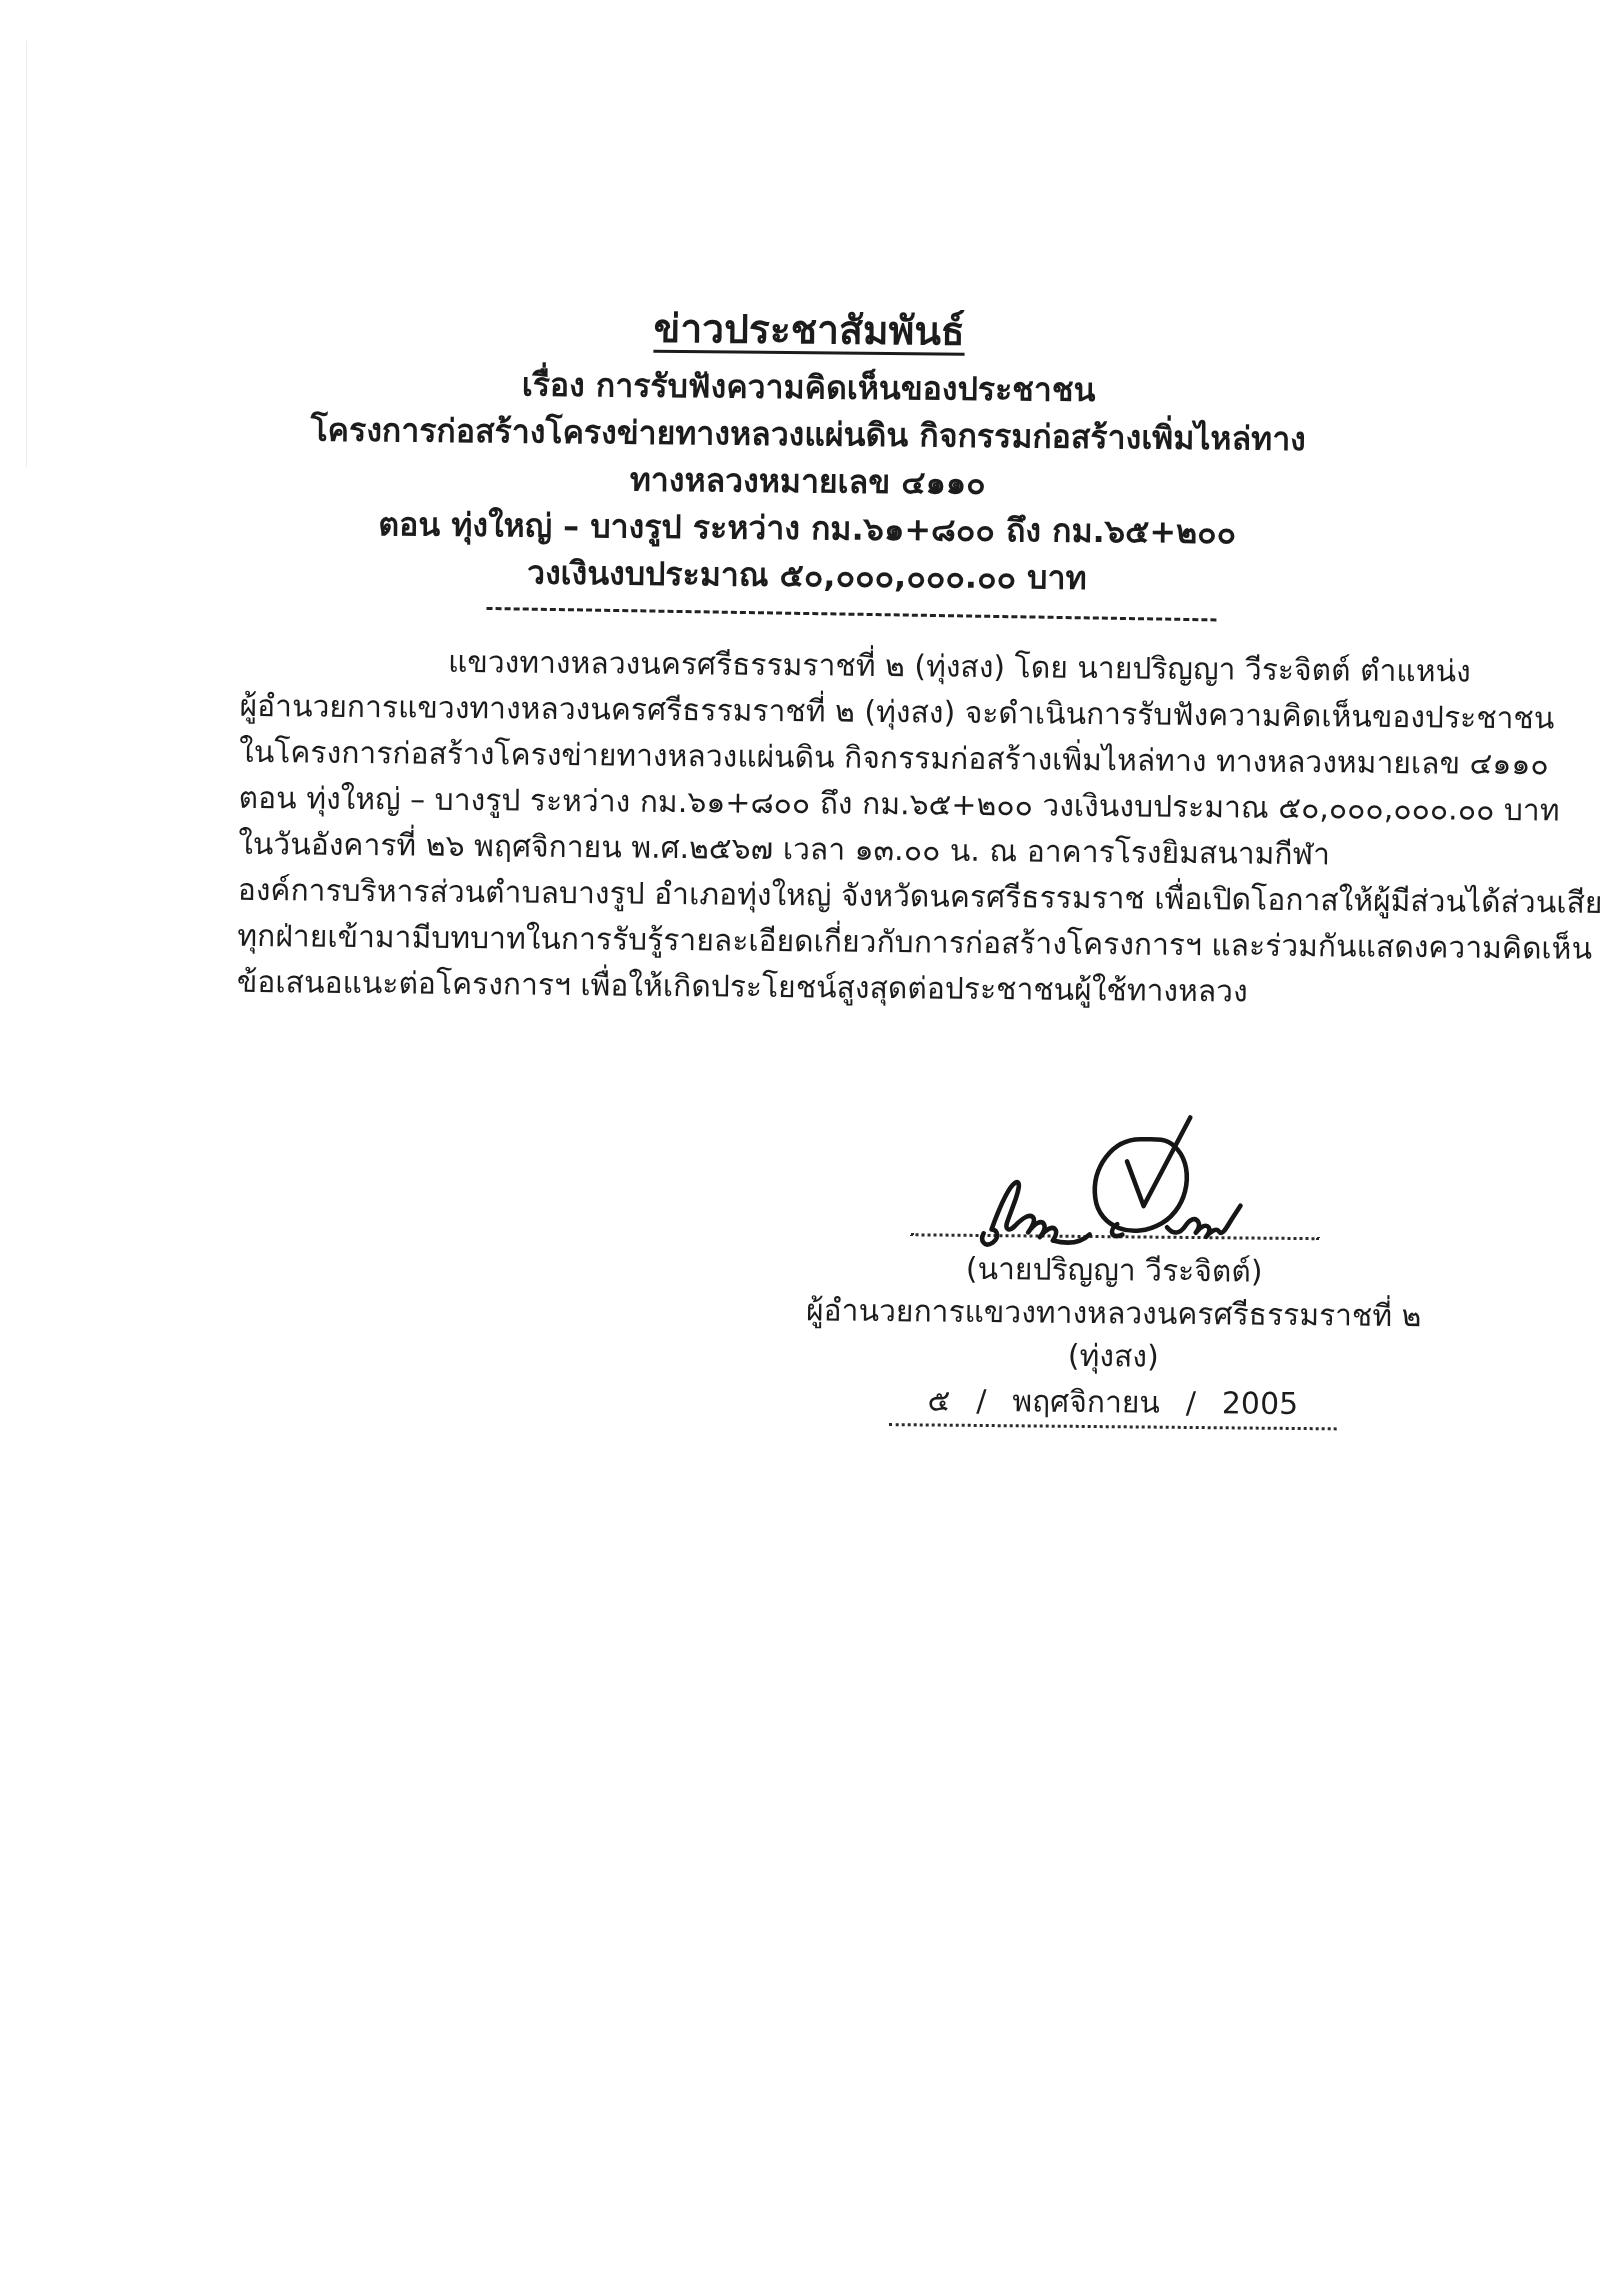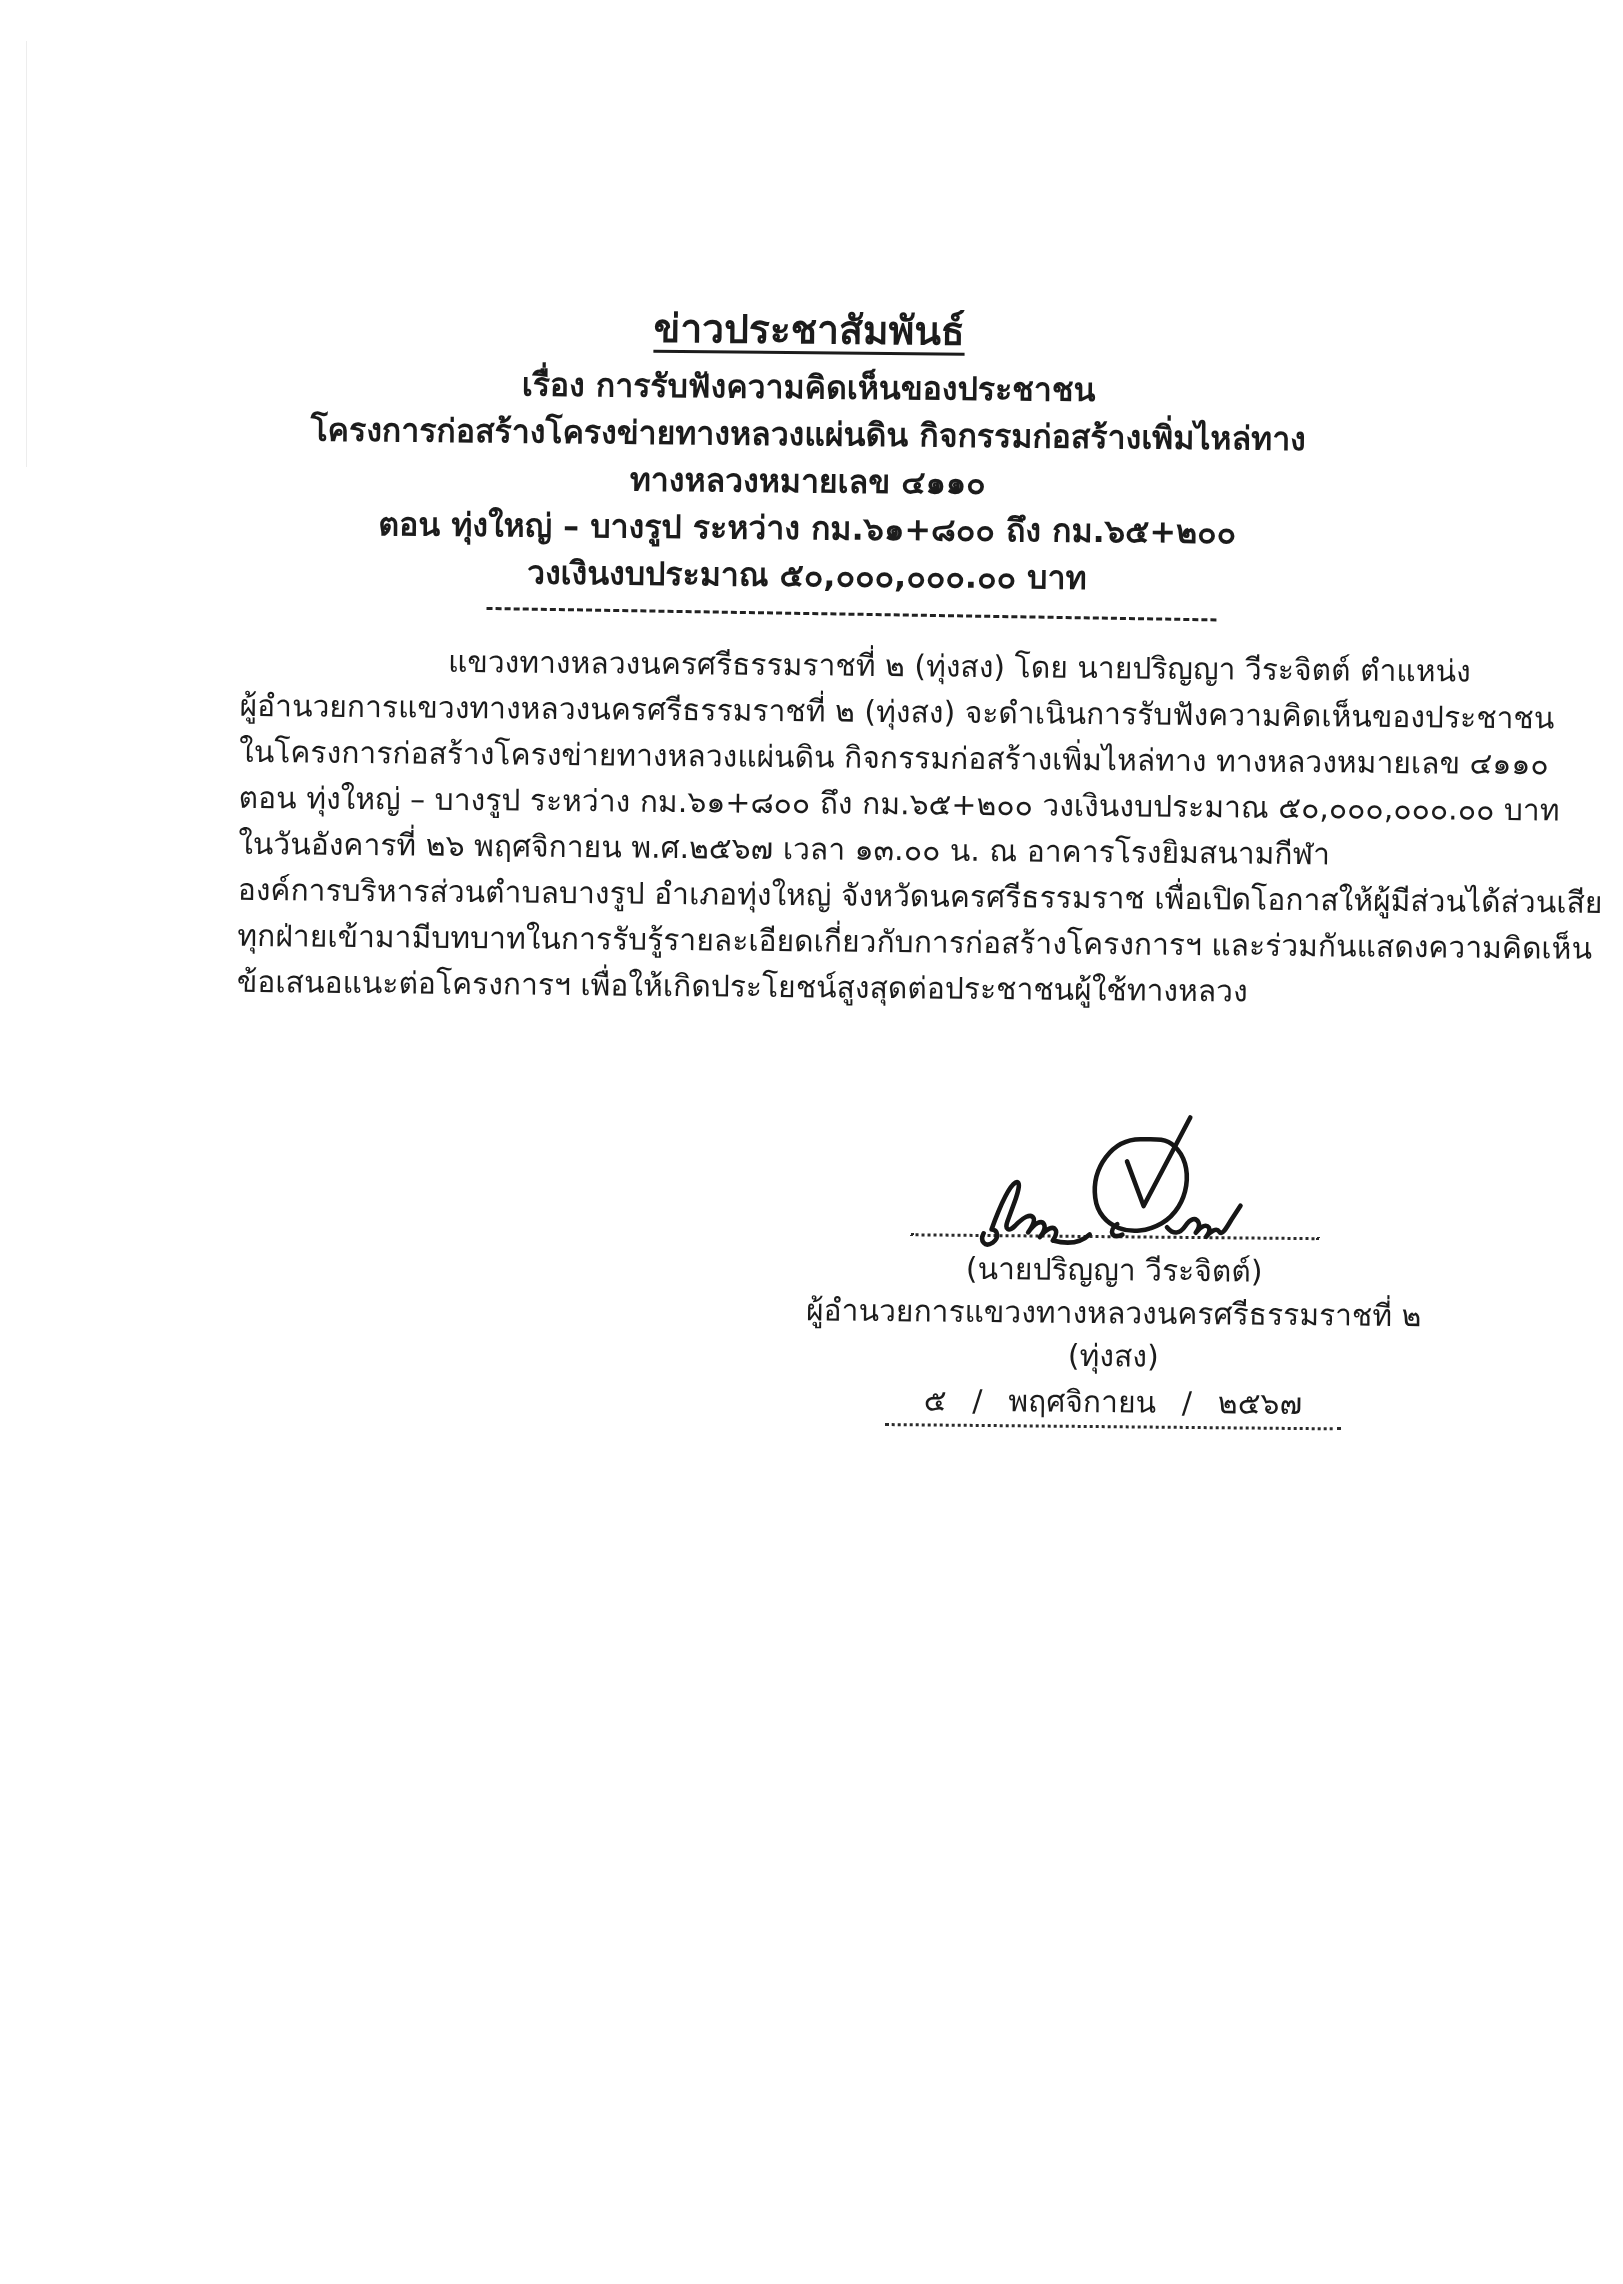--- a/index.html
+++ b/index.html
@@ -164,20 +164,20 @@
 
         <path d="M224,192 C210,202 216,216 232,208"></path>
 
         <path d="M300,196 C310,208 320,206 328,194 C336,182 344,180 348,188 C351,194 347,200 344,204 C352,194 360,190 364,196 C367,201 363,206 360,210 C368,200 376,196 380,202 C384,208 390,198 398,184 L412,162"></path>
       </svg>
       <div class="sig-dotline"></div>
       <div class="sig-name">(นายปริญญา วีระจิตต์)</div>
       <div class="sig-title">ผู้อำนวยการแขวงทางหลวงนครศรีธรรมราชที่ ๒ (ทุ่งสง)</div>
       <div>
         <div class="sig-date">
-          <span class="part">๕</span><span class="sep">/</span><span class="part">พฤศจิกายน</span><span class="sep">/</span><span class="part">๒๕๖๗</span>
+          <span class="part">๕</span><span class="sep">/</span><span class="part">พฤศจิกายน</span><span class="sep">/</span><span class="part">2005</span>
         </div>
       </div>
     </div>
 
   </div>
 </div>
 
 
 </body></html>

